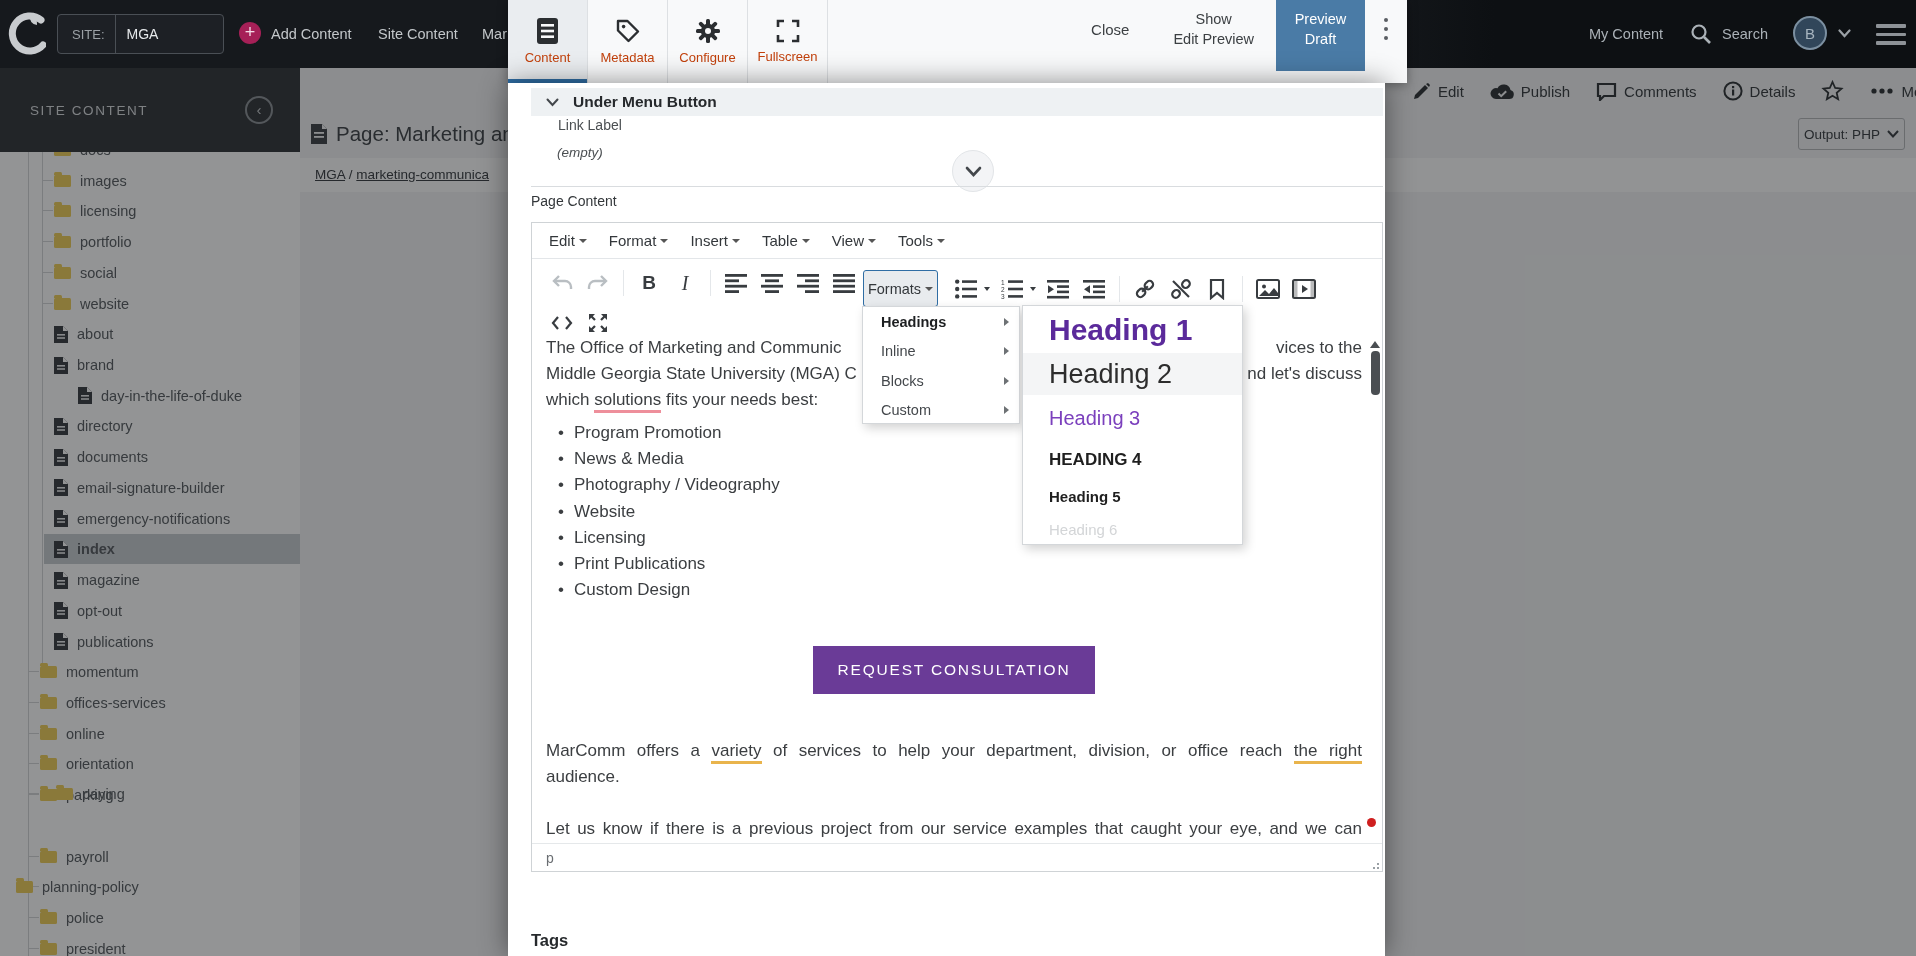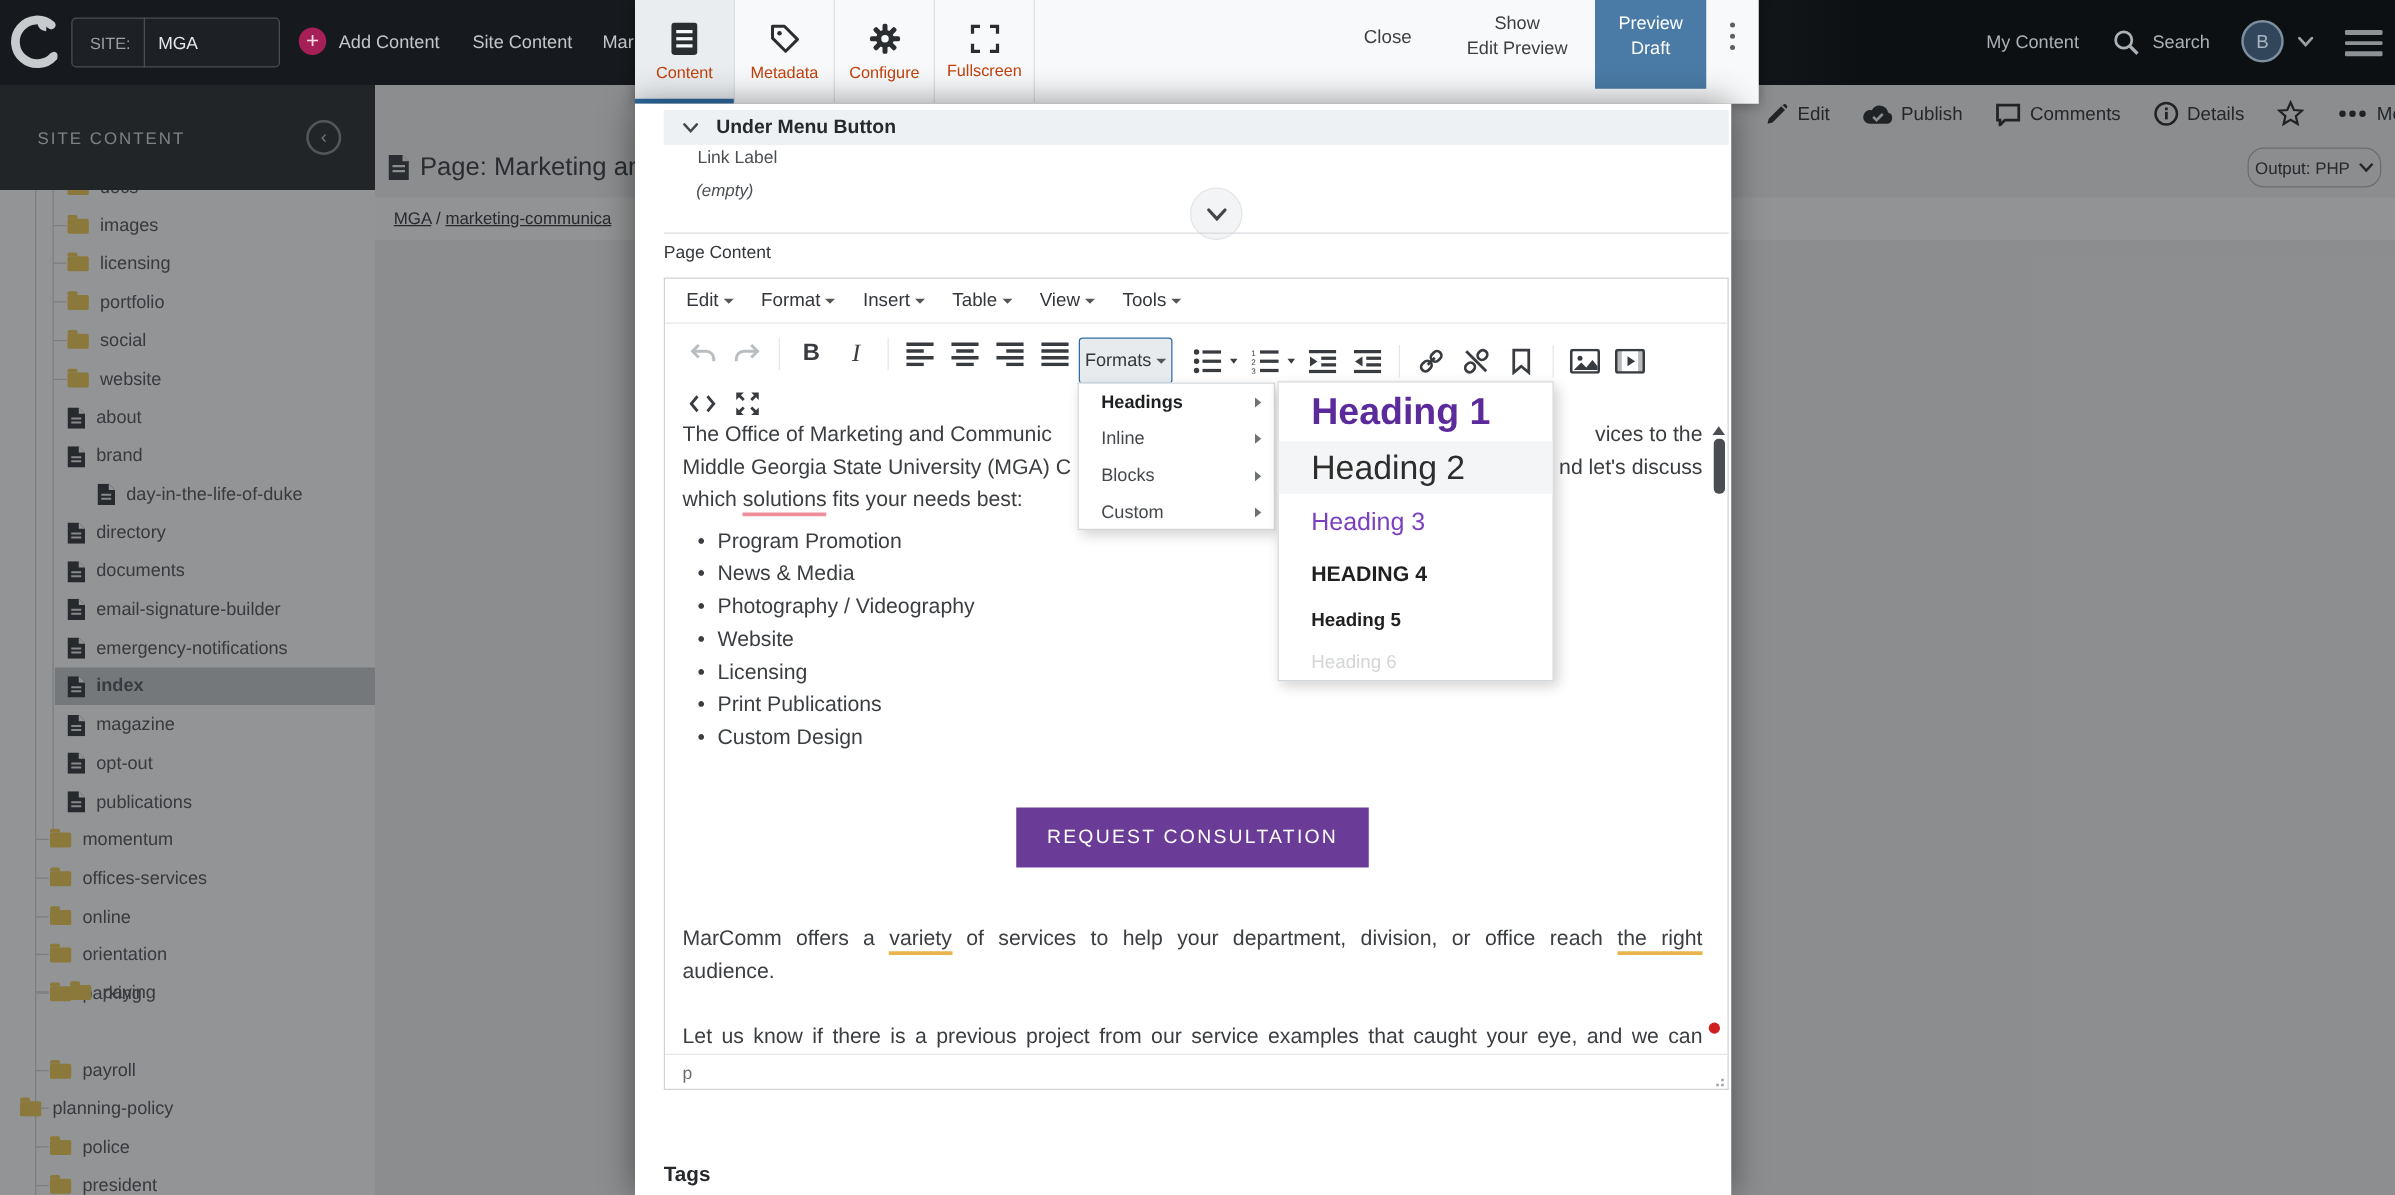--- a/index.html
+++ b/index.html
@@ -51,21 +51,21 @@
   #crumbStrip { position:absolute; left:0; top:90px; width:1616px; height:34px; background:#fdfdfe; }
   #pgTitle { position:absolute; left:10px; top:54px; display:flex; align-items:center; white-space:nowrap; }
   #pgTitle .tt { font-size:20.5px; color:#44484c; margin-left:8px; }
   #crumb { position:absolute; left:15px; top:99px; font-size:13.5px; color:#3f4347; white-space:nowrap; }
   #crumb a { color:#3f4347; text-decoration:underline; }
   #docTools { position:absolute; left:1112px; top:12px; display:flex; align-items:center;
     color:#3b3f43; font-size:15px; }
   #docTools .it { display:flex; align-items:center; margin-right:26px; }
   #docTools .it span { margin-left:7px; }
   #outBox { position:absolute; left:1498px; top:50px; width:107px; height:32px;
-    border:1px solid #b6b9bb; border-radius:13px; color:#3f4347; font-size:13.5px;
+    border:1px solid #b6b9bb; border-radius:3px; color:#3f4347; font-size:13.5px;
     display:flex; align-items:center; justify-content:center; }
 
   
   #overlay { left:0; top:68px; width:1916px; height:888px; background:rgba(8,10,12,0.435); z-index:50; }
 
   
   #mHead { left:508px; top:0; width:899px; height:83px; background:#f8f9fa; z-index:100;
     box-shadow:0 2px 10px rgba(0,0,0,.35); display:flex; }
   .mTab { width:80px; height:83px; border-right:1px solid #dde0e3; display:flex; flex-direction:column;
     align-items:center; justify-content:center; position:relative; }

